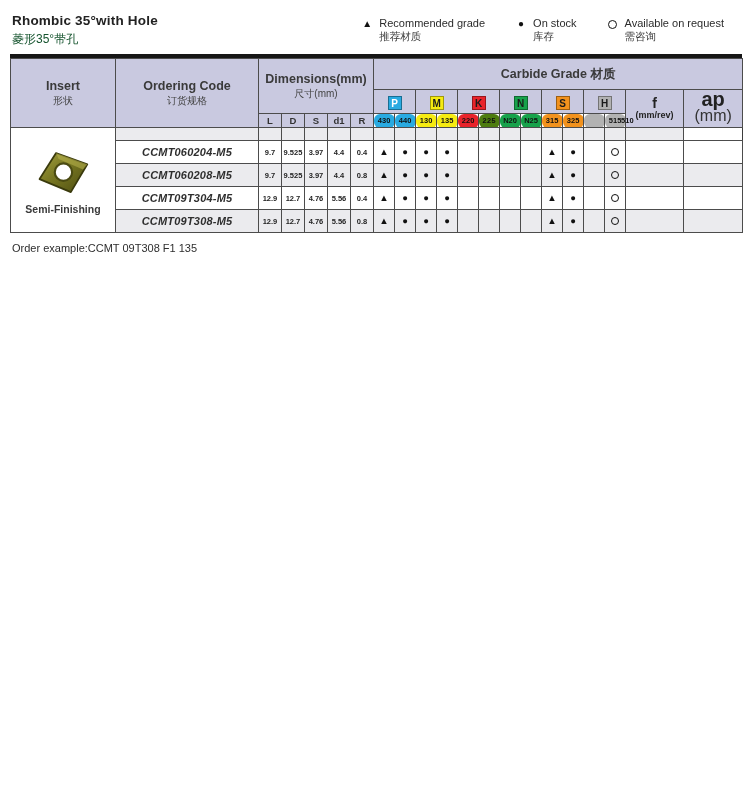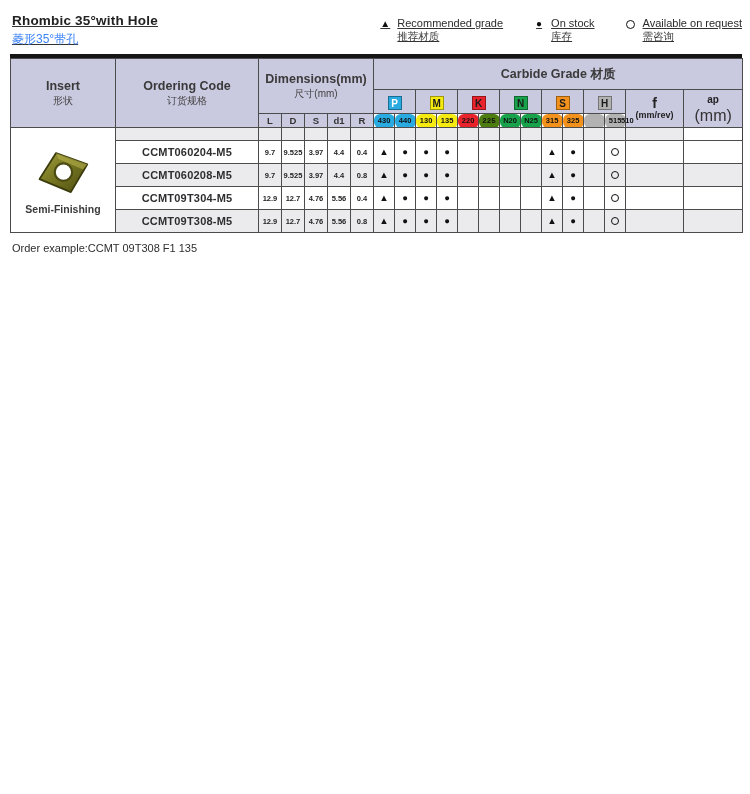--- a/index.html
+++ b/index.html
@@ -2,23 +2,23 @@
 <html><head>
 <meta charset="utf-8">
 <style>
   * { margin:0; padding:0; box-sizing:border-box; }
   html,body { background:#ffffff; }
   body {
     width:750px; height:794px;
     font-family:"Liberation Sans","DejaVu Sans",sans-serif;
     color:#333; position:relative; overflow:hidden;
   }
-  .topbar { display:flex; justify-content:space-between; align-items:flex-start; padding:13px 4px 0 12px;text-decoration:underline; }
+  .topbar { display:flex; justify-content:space-between; align-items:flex-start; padding:13px 22px 0 12px; }
   .title-en { font-size:13.5px; font-weight:bold; color:#222; letter-spacing:.2px; }
-  .title-zh { font-size:12px; color:#3b82f6; margin-top:3px; }
+  .title-zh { font-size:12px; color:#14532d; margin-top:3px; }
   .legend { display:flex; gap:30px; padding-top:4px; padding-right:4px; }
   .legend-item { display:flex; gap:6px; font-size:11px; color:#2b2b2b; }
   .legend-sym { width:12px; text-align:center; font-size:10px; line-height:14px; color:#111; }
   .legend-en { font-size:11px; line-height:13px; }
   .legend-zh { font-size:10.5px; line-height:13px; color:#3a3a3a; }
   .blackbar { width:732px; height:4px; background:#161616; margin:6px 0 0 10px; }
 
   table.main {
     margin-left:10px; width:732px;
     border-collapse:collapse; table-layout:fixed;
@@ -34,31 +34,31 @@
   tr.r-top { height:31px; }
   tr.r-subs { height:14px; }
   .gbox {
     display:inline-block; min-width:14px; height:14px; line-height:14px;
     font-size:10px; font-weight:bold; padding:0 1px;
     border:1px solid rgba(0,0,0,.35);
   }
   .gnum { font-size:7.5px; font-weight:bold; color:#101010;border-radius:6px; }
   .fcell-hd .big { font-size:14px; font-weight:bold; line-height:14px; color:#222; }
   .fcell-hd .unit { font-size:9px; font-weight:600; color:#222; line-height:11px; }
-  .apcell-hd .big { font-size:10px; font-weight:bold; line-height:15px; color:#222; }
+  .apcell-hd .big { font-size:20px; font-weight:bold; line-height:15px; color:#222; }
 
   tr.empty-row { height:13px; }
   tr.empty-row td { background:#ebebee;text-align:center; }
   tr.data-row { height:23px; }
   tr.data-row.odd td { background:#ebebee; }
   tr.data-row.even td { background:#ffffff; }
   td.insert-cell { background:#ffffff !important; vertical-align:middle; }
   .insert-wrap { display:flex; flex-direction:column; align-items:center; gap:4px; padding-top:2px; }
   .insert-label { font-size:10.5px; font-weight:bold; color:#3a3a3a; }
-  td.code { font-size:11px; font-weight:bold; color:#2e2e2e; letter-spacing:.2px; }
+  td.code { font-size:11px; font-weight:bold; color:#2e2e2e; letter-spacing:.2px;font-style:italic; }
   td.dim { font-size:7.5px; font-weight:bold; color:#222; }
   td.sym { font-size:9.5px; color:#111; line-height:10px; }
   .ring::after {
     content:""; display:inline-block; width:6px; height:6px;
     border:1.6px solid #111; border-radius:50%; vertical-align:middle;
   }
   .legend .ring::after { width:7px; height:7px; }
   .footer-note { margin:9px 17px 0 12px; font-size:11px; font-weight:normal; color:#2e2e2e; }
 </style>
 </head>

